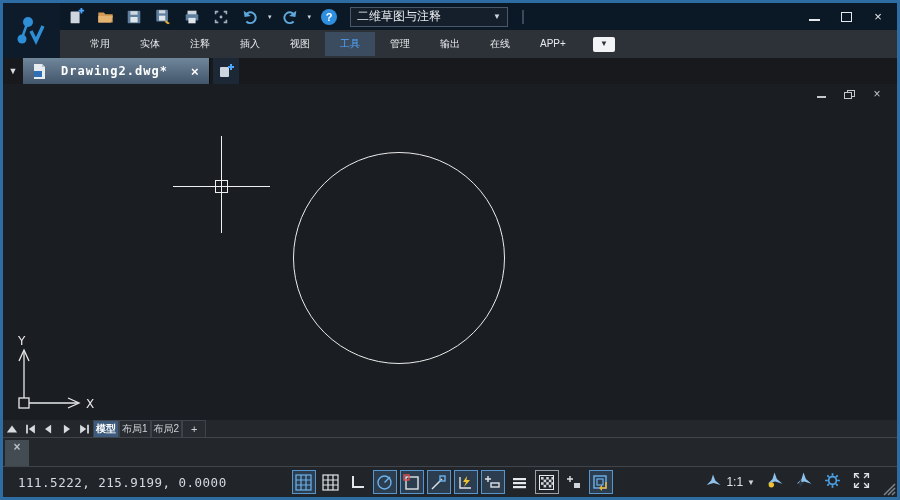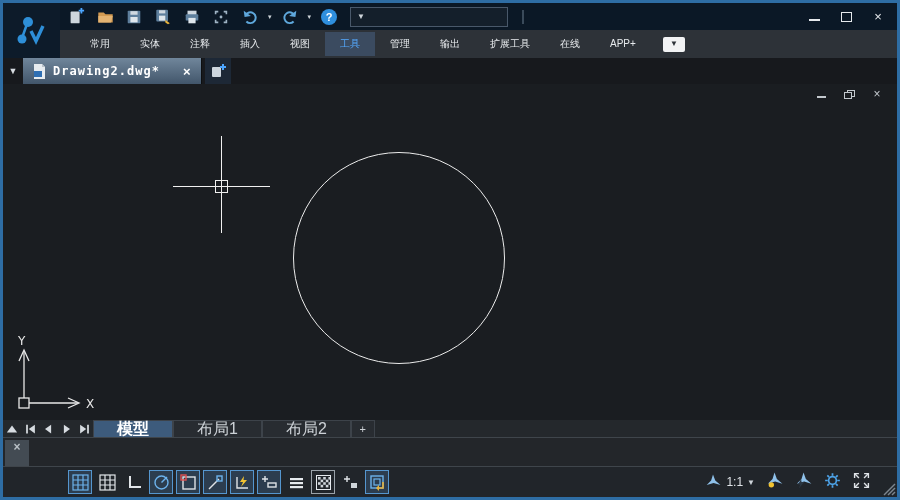--- a/index.html
+++ b/index.html
@@ -28,21 +28,21 @@
   .ribbonbar { height:28px; background:#2d3238; display:flex; align-items:center; padding-left:72px; }
   .rtab { padding:0 15px; height:24px; line-height:24px; color:#e8ebee; font-size:10px; white-space:nowrap; }
   .rtab.active { background:#3b4b60; color:#55aaff; }
   .ribbon-more { margin-left:12px; width:22px; height:15px; background:#f2f3f4; border-radius:2px; display:flex; align-items:center; justify-content:center; }
   .ribbon-more span { font-size:8px; color:#2d3238; line-height:1; }
 
   
   .docbar { height:26px; background:#17191d; display:flex; align-items:stretch; }
   .doc-menu { width:20px; display:flex; align-items:center; justify-content:center; color:#d7dce1; font-size:9px; }
   .doc-tab { display:flex; align-items:center; gap:7px; padding:0 10px; background:linear-gradient(180deg,#70869b,#42566b); border-right:1px solid #0c0e10; }
-  .doc-tab-label { font-family:"DejaVu Sans Mono","Liberation Mono",monospace; font-weight:bold; font-size:12px; color:#fff; letter-spacing:1px; }
+  .doc-tab-label { font-family:"DejaVu Sans Mono","Liberation Mono",monospace; font-weight:bold; font-size:12px; color:#fff; letter-spacing:1px;margin-left:8px; }
   .doc-tab-close { color:#fff; font-size:13px; font-weight:bold; margin-left:16px; }
   .doc-add { width:26px; display:flex; align-items:center; justify-content:center; background:#1d2836; margin-left:3px; }
 
   
   .canvas { height:336px; background:#1a1d21; position:relative; overflow:hidden; }
   .mdi { position:absolute; top:3px; right:12px; display:flex; gap:12px; align-items:center; z-index:4; }
   .mdi .mbtn { width:16px; height:14px; display:flex; align-items:center; justify-content:center; color:#c3c8cd; font-size:12px; }
   .mdi .minbar { width:9px; height:2px; background:#c3c8cd; margin-top:6px; }
   .mdi .restore { position:relative; width:10px; height:9px; }
   .mdi .restore i { position:absolute; display:block; border:1.5px solid #c3c8cd; width:8px; height:7px; }
@@ -50,21 +50,21 @@
   .mdi .restore i.f { left:3px; top:0; }
   .circle-entity { position:absolute; left:290px; top:68px; width:212px; height:212px; border:1px solid #ececec; border-radius:50%; }
   .xhair-h { position:absolute; left:170px; top:102px; width:97px; height:1px; background:#f0f0f0; }
   .xhair-v { position:absolute; left:218px; top:52px; width:1px; height:97px; background:#f0f0f0; }
   .pickbox { position:absolute; left:212px; top:96px; width:13px; height:13px; border:1px solid #f0f0f0; }
   .ucs { position:absolute; left:5px; top:250px; }
 
   
   .layoutbar { height:17px; background:#24282c; display:flex; align-items:stretch; }
   .lnav { width:18px; display:flex; align-items:center; justify-content:center; }
-  .ltab { padding:0 23px; font-size:16px; line-height:16px; color:#cdd2d7; background:#282c31; border:1px solid #3d434a; border-bottom:none; }
+  .ltab { padding:0 2px; font-size:10px; line-height:16px; color:#cdd2d7; background:#282c31; border:1px solid #3d434a; border-bottom:none; }
   .ltab.active { background:#3d5b7c; color:#fff; font-weight:bold; }
   .ltab-add { width:24px; text-align:center; font-size:11px; line-height:16px; color:#cdd2d7; background:#282c31; border:1px solid #3d434a; border-bottom:none; }
 
   
   .cmdpanel { height:30px; background:#23262a; border-top:1px solid #3f454b; border-bottom:1px solid #3f454b; position:relative; display:flex; }
   .cmd-close { position:absolute; left:2px; top:2px; width:24px; height:26px; background:#434b53; color:#b9c0c6; font-size:12px; font-weight:bold; display:flex; align-items:flex-start; justify-content:center; }
   .cmd-input { margin-left:32px; flex:1; display:flex; align-items:center; color:#e8ecef; font-size:13px; position:relative; border-top:1px solid #41464c; }
   .cmd-prompt { padding-left:2px; letter-spacing:1px; }
   .cmd-cursor { position:absolute; left:115px; top:4px; }
 
@@ -154,20 +154,21 @@
           </g>
         </svg>
       </span>
       <span class="caret-sm">▾</span>
       <span class="qbtn">
         <span class="help-circle">?</span>
       </span>
     </div>
 
     <div class="ws-combo">
+      <span class="ws-label">二维草图与注释</span>
       <span class="ws-caret">▼</span>
     </div>
 
     <div class="title-sep"></div>
 
     <div class="win-controls">
       <span class="wc">
           <span class="minbar"></span>
         </span>
       <span class="wc">
@@ -179,21 +180,20 @@
 
   <div class="ribbonbar">
     <span class="rtab">常用</span>
     <span class="rtab">实体</span>
     <span class="rtab">注释</span>
     <span class="rtab">插入</span>
     <span class="rtab">视图</span>
     <span class="rtab active">工具</span>
     <span class="rtab">管理</span>
     <span class="rtab">输出</span>
-    <span class="rtab">扩展工具</span>
     <span class="rtab">在线</span>
     <span class="rtab">APP+</span>
     <span class="ribbon-more">
         <span>▼</span>
       </span>
   </div>
 
   <div class="docbar">
     <span class="doc-menu">▼</span>
     <div class="doc-tab">
@@ -278,20 +278,21 @@
     <span class="ltab">布局1</span>
     <span class="ltab">布局2</span>
     <span class="ltab-add">+</span>
   </div>
 
   <div class="cmdpanel">
     <span class="cmd-close">×</span>
   </div>
 
   <div class="statusbar">
+    <span class="coords">111.5222, 215.9199, 0.0000</span>
 
     <div class="toggles">
       <span class="tg on">
         <svg width="17" height="17" viewBox="0 0 17 17">
           <g stroke="#6cb2ec" stroke-width="1.2" fill="none">
               <rect x="1" y="1" width="15" height="15"></rect>
               <path d="M6 1v15M11 1v15M1 6h15M1 11h15"></path>
             </g>
         </svg>
       </span>

